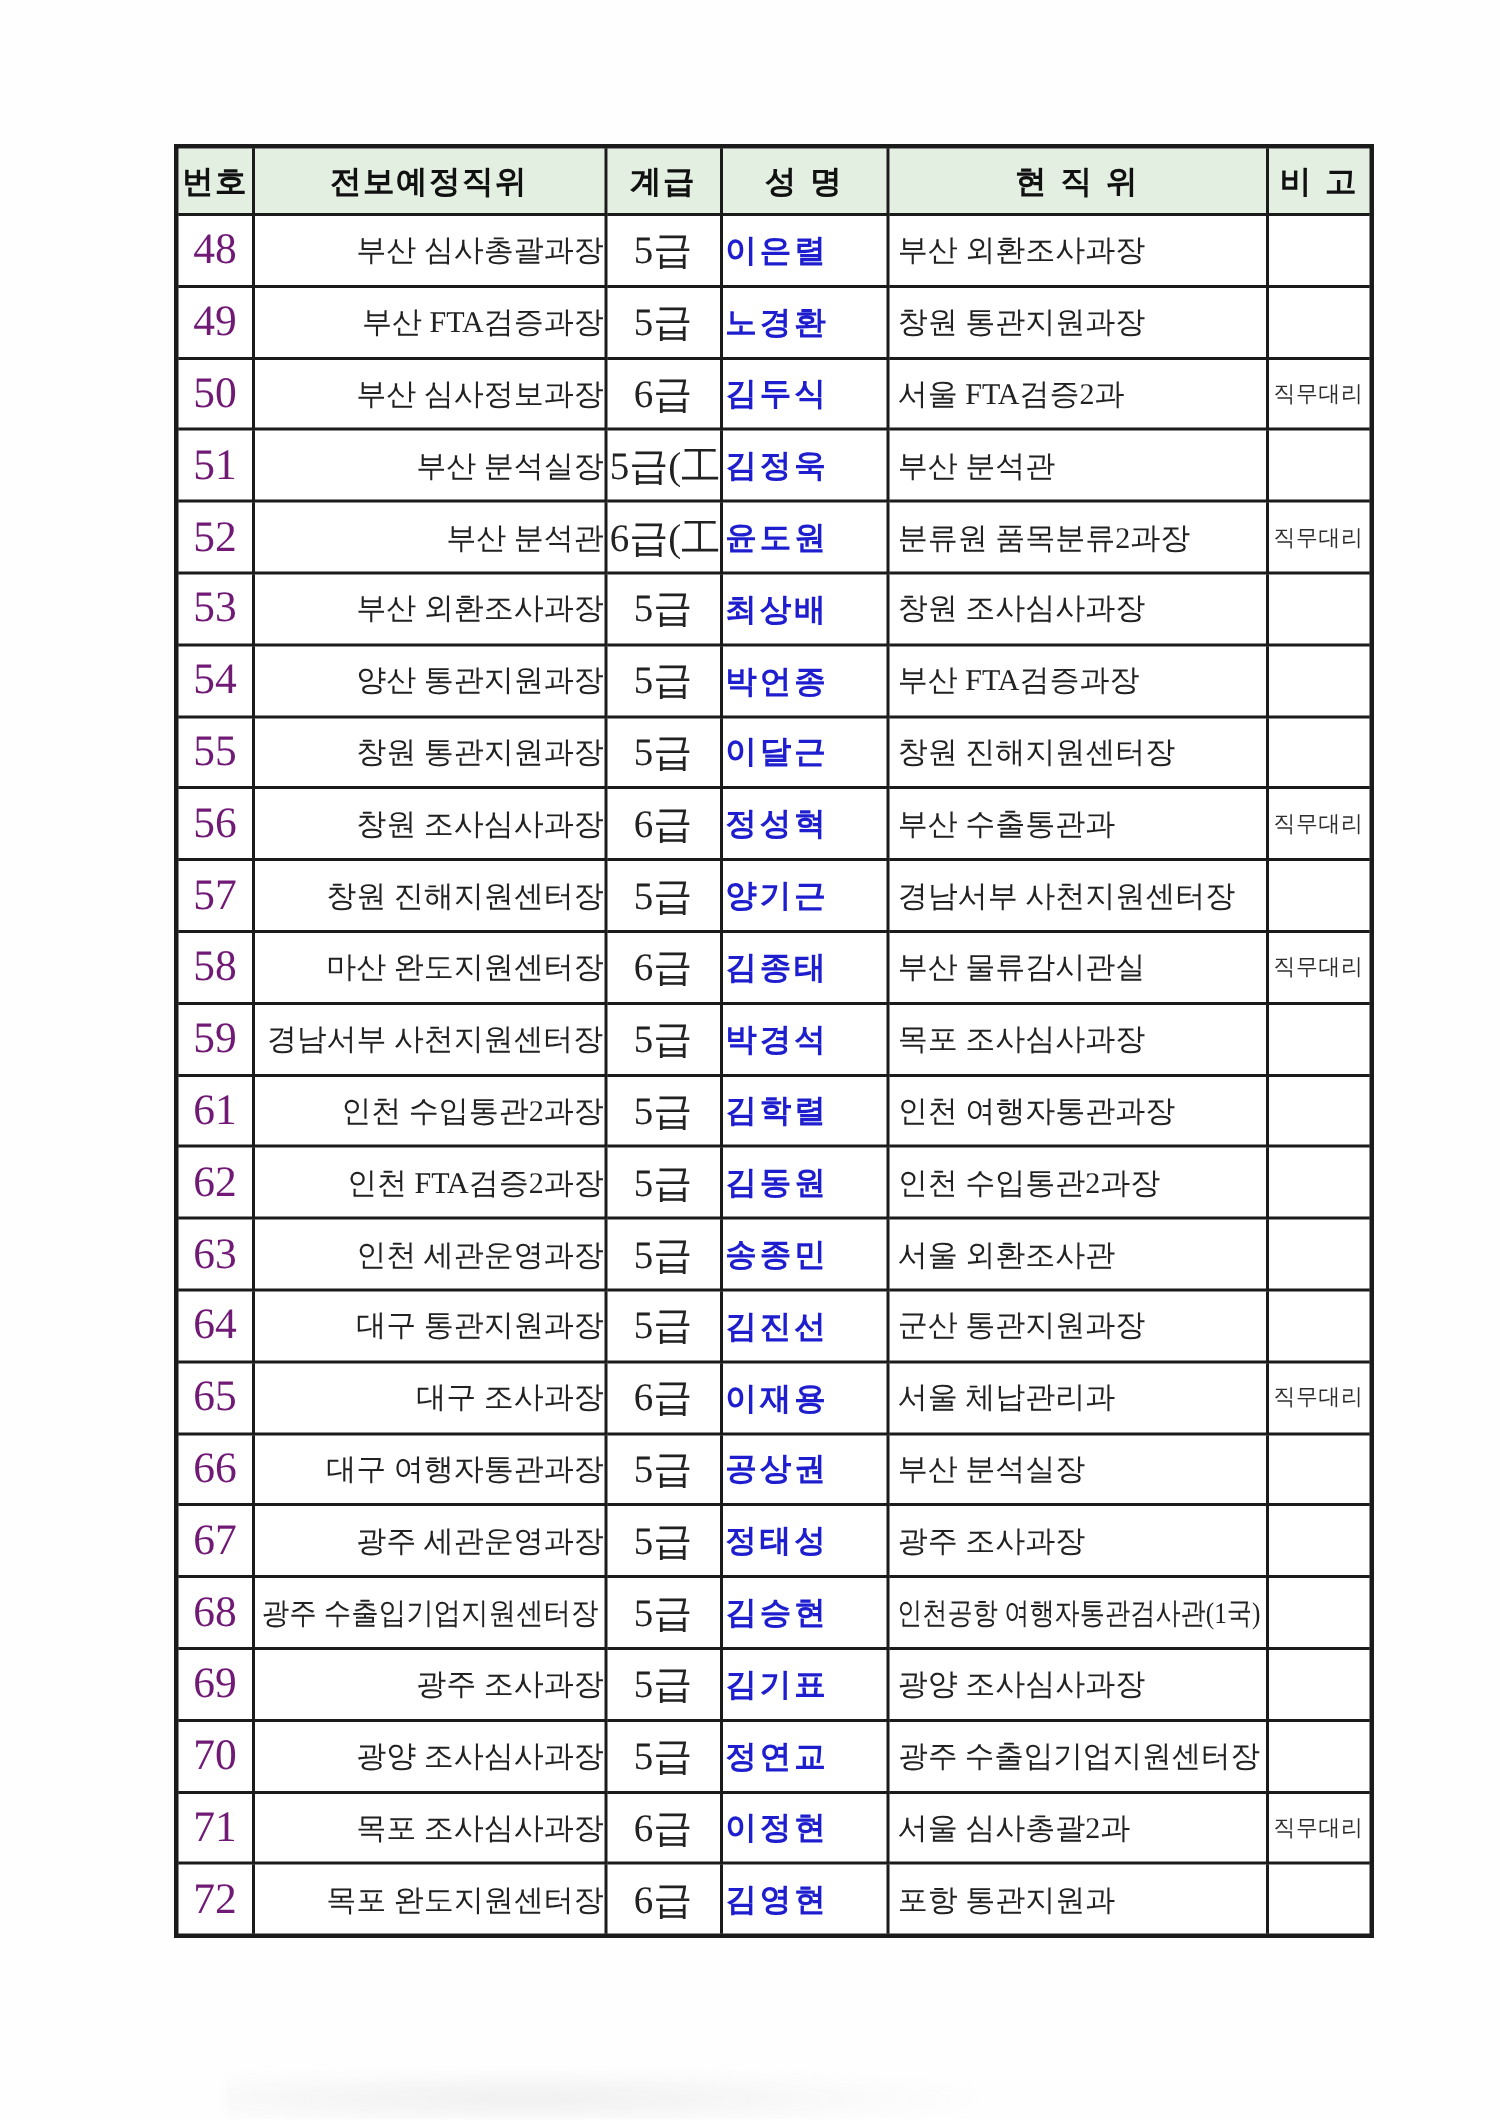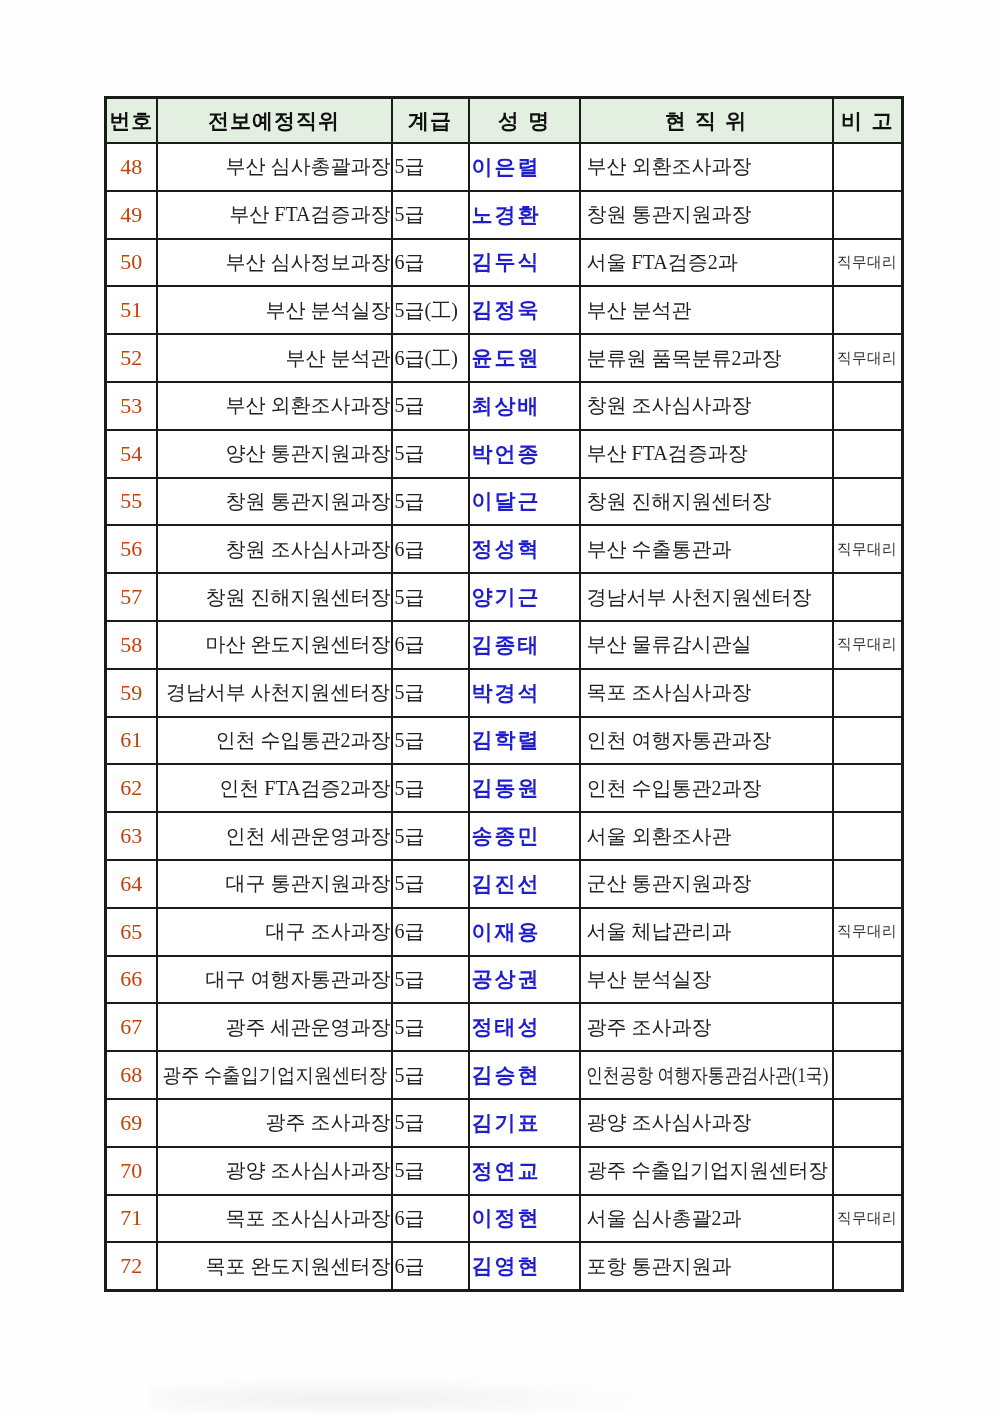--- a/index.html
+++ b/index.html
@@ -6,21 +6,21 @@
   body{
     width:1000px;height:1413px;
     background:#fefefe;
     font-family:"Liberation Serif","DejaVu Serif",serif;
     position:relative;
     overflow:hidden;
   }
   .page{position:absolute;inset:0;}
   table.tbl{
     position:absolute;
-    left:104px;top:96px;
+    left:116px;top:96px;
     width:797px;
     border-collapse:collapse;
     table-layout:fixed;
     background:#fff;
   }
   table.tbl th, table.tbl td{
     border:2px solid var(--border,#1b1b1b);
     padding:0;
     overflow:hidden;
     vertical-align:middle;
@@ -32,24 +32,24 @@
     background:var(--header-bg,#e3f0e1);
     font-family:"DejaVu Sans","Liberation Sans",sans-serif;
     font-weight:bold;
     font-size:21px;
     color:#111;
     text-align:center;
     letter-spacing:1px;
   }
   tbody td{height:45.8px;font-size:20px;color:#222;}
   td .cellText{display:inline-block;transform-origin:left center;}
-  .c-no{text-align:center;color:#c2410c;font-size:22px;}
+  .c-no{text-align:center;color:#701a75;font-size:29px;}
   .c-position{text-align:right;}
   .c-position .cellText{padding-left:5px;}
-  .c-rank{font-size:20px;}
+  .c-rank{text-align:center;font-size:26px;}
   .c-name{
     text-align:left;
     font-family:"DejaVu Sans","Liberation Sans",sans-serif;
     font-weight:bold;
     font-size:21px;
     color:var(--name-blue,#1e1ecf);
     letter-spacing:2px;
   }
   .c-current{text-align:left;}
   .c-current .cellText{padding-left:6px;}

